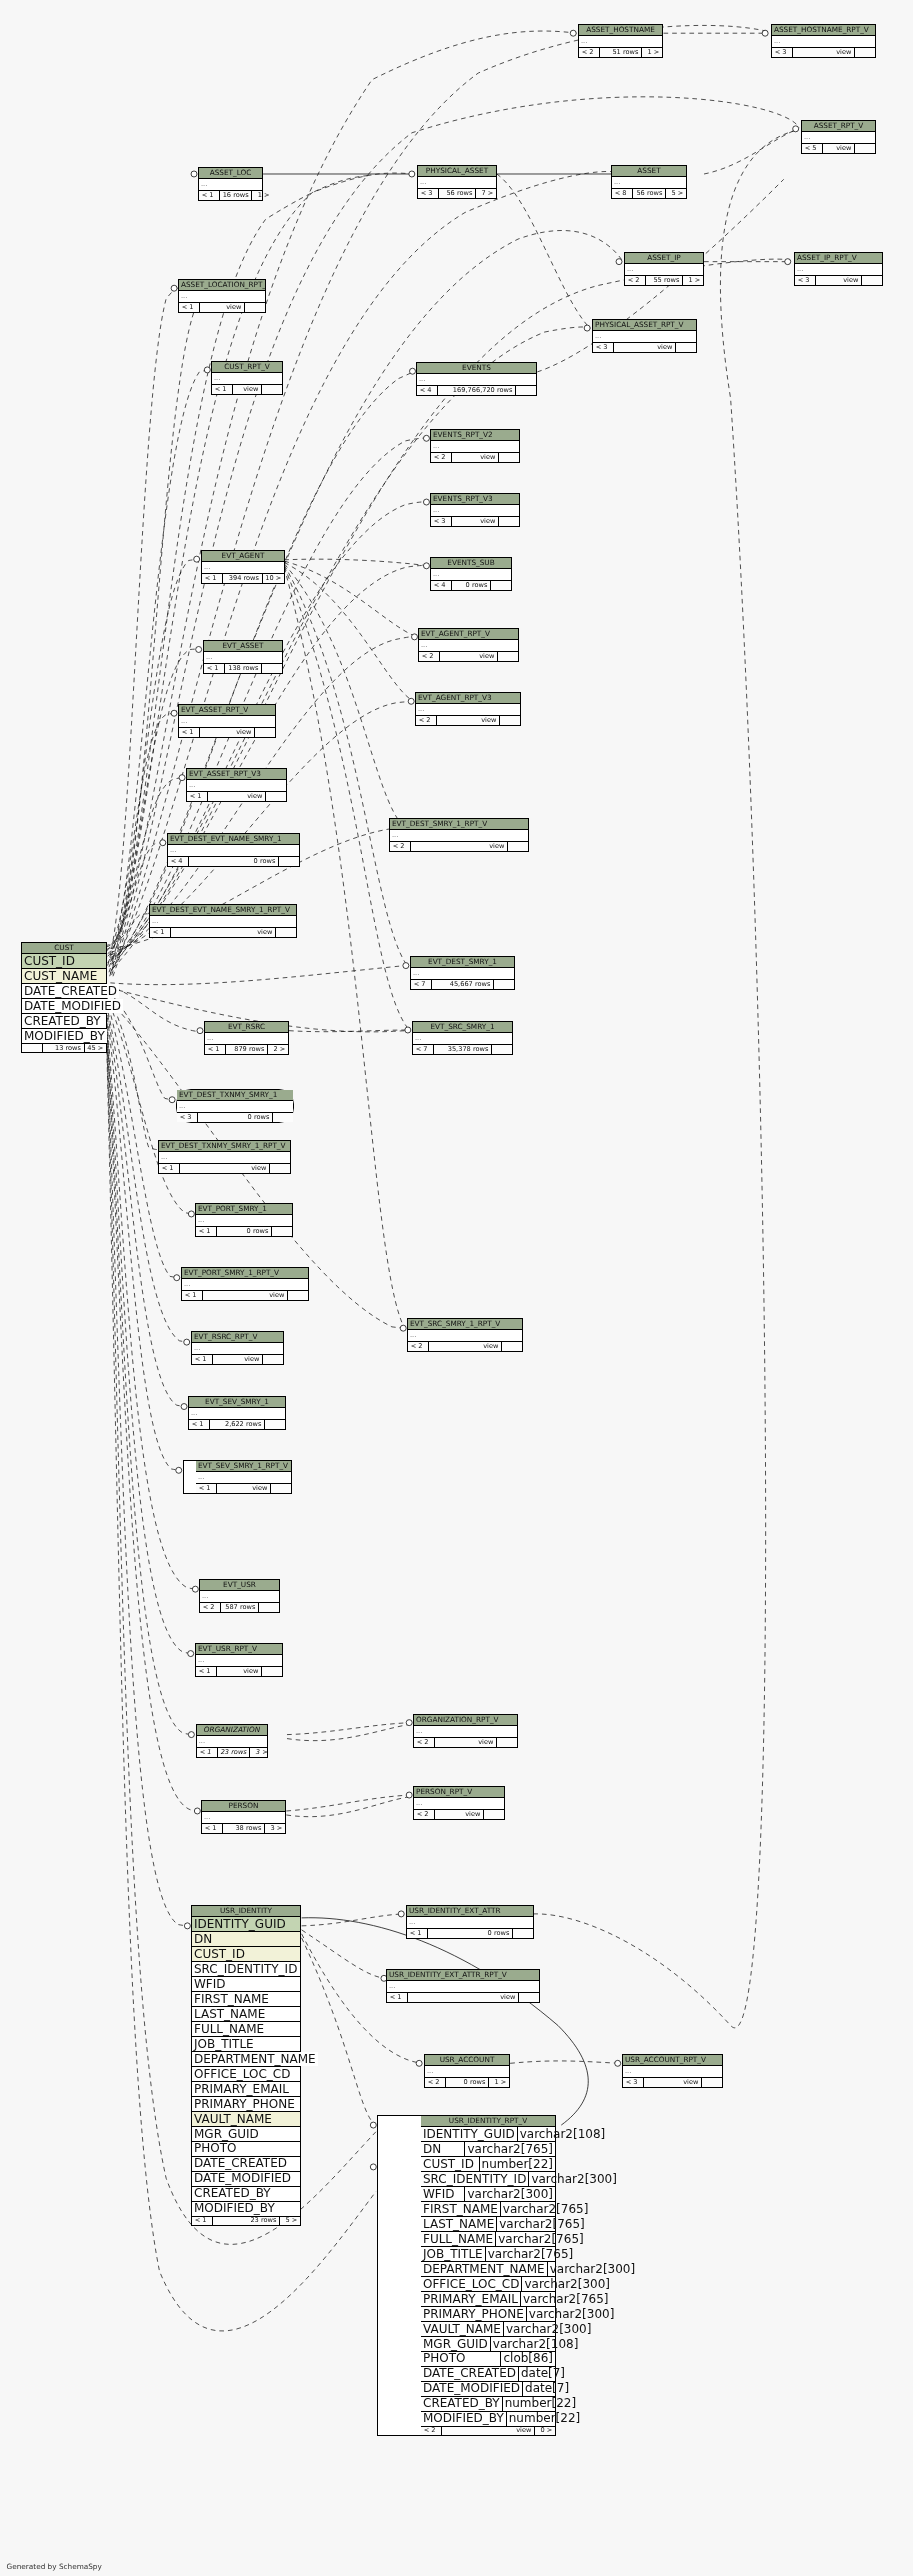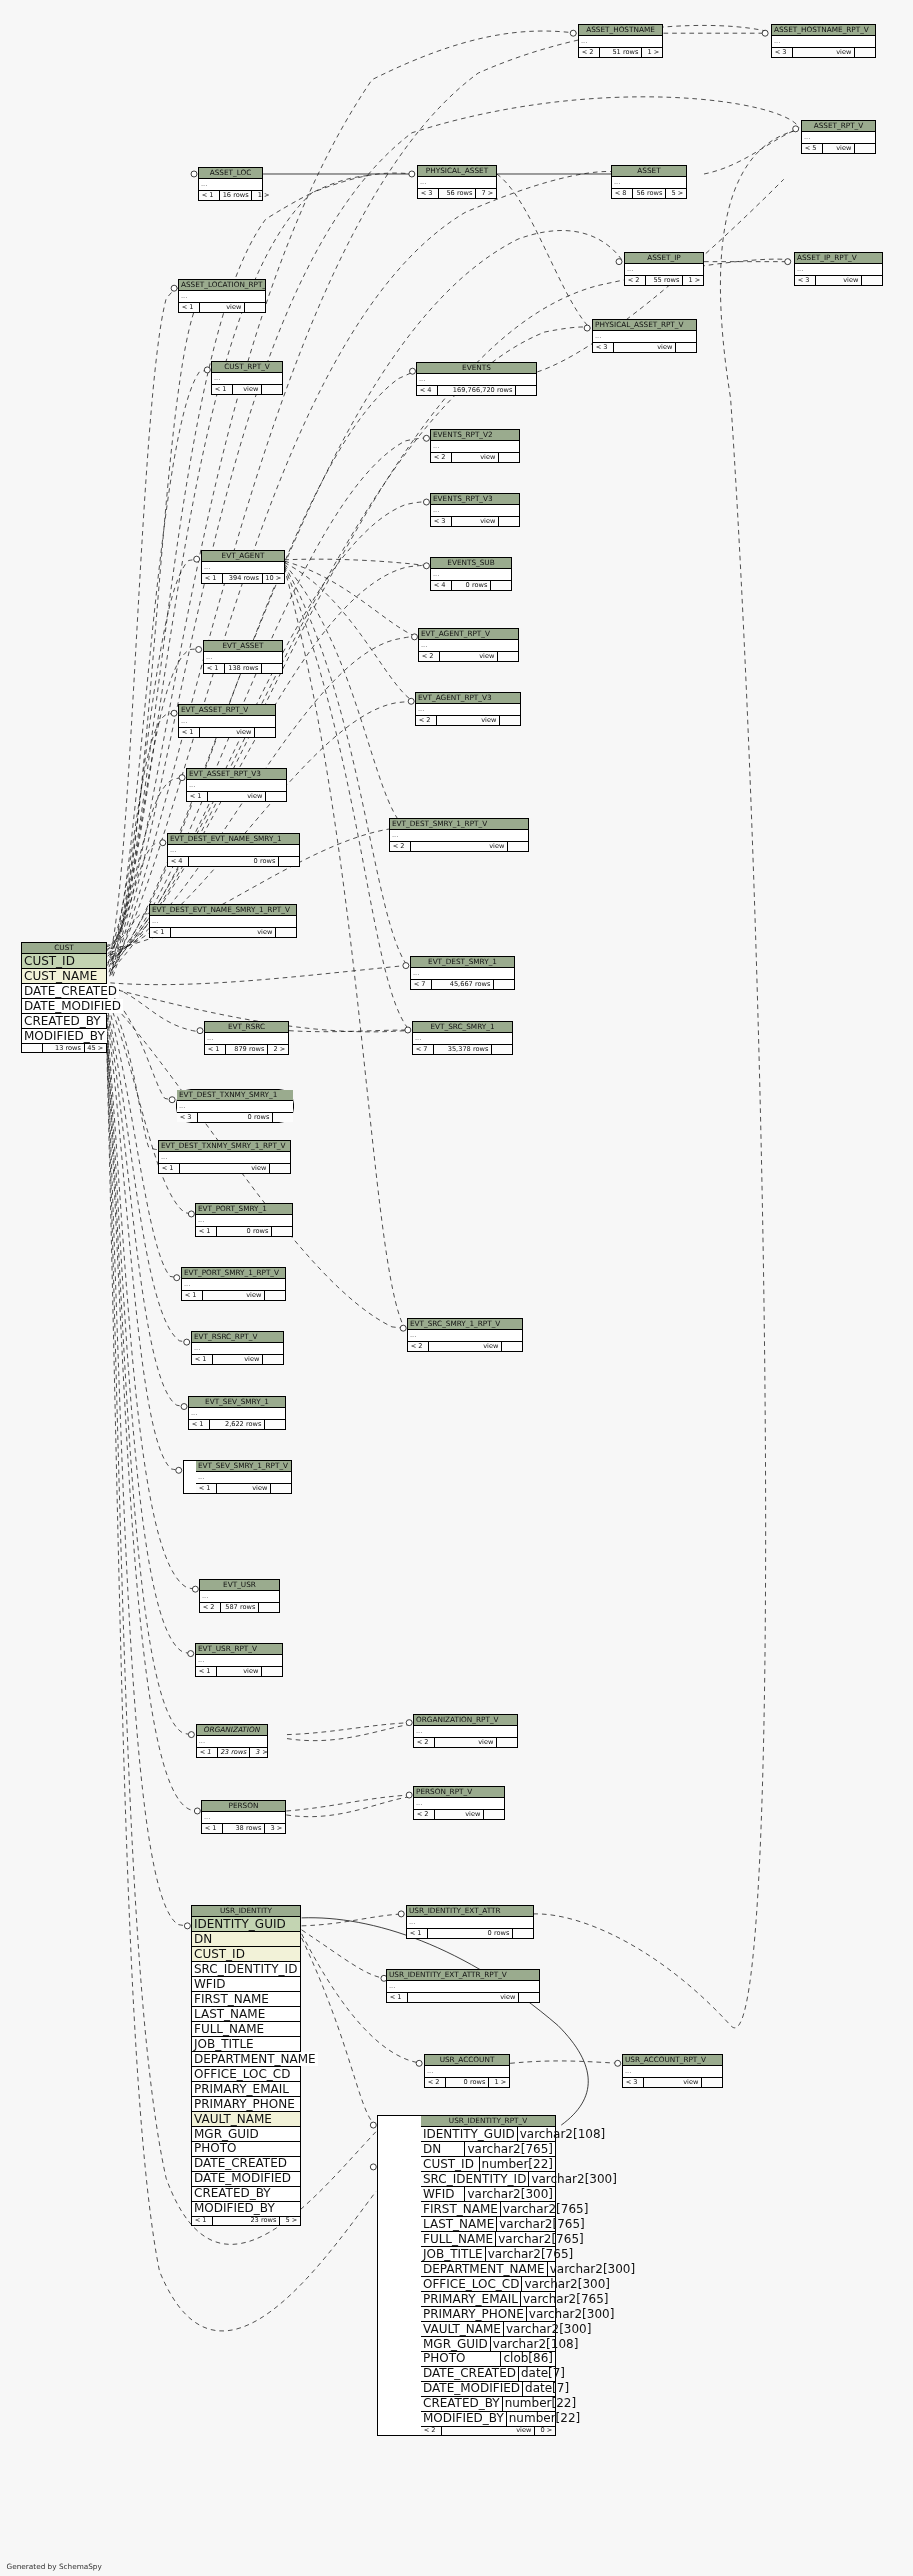--- a/index.html
+++ b/index.html
@@ -497,21 +497,21 @@
       </div>
       <div class="tbl" style="left: 195px; top: 1203px; width: 98px;">
         <div class="thead left">EVT_PORT_SMRY_1</div>
         <div class="tbody">...</div>
         <div class="tfoot">
           <div class="f1">&lt; 1</div>
           <div class="f2">0 rows</div>
           <div class="f3"></div>
         </div>
       </div>
-      <div class="tbl" style="left: 181px; top: 1267px; width: 105px;">
+      <div class="tbl" style="left: 181px; top: 1267px; width: 128px;">
         <div class="thead left">EVT_PORT_SMRY_1_RPT_V</div>
         <div class="tbody">...</div>
         <div class="tfoot">
           <div class="f1">&lt; 1</div>
           <div class="f2">view</div>
           <div class="f3"></div>
         </div>
       </div>
       <div class="tbl" style="left: 407px; top: 1318px; width: 116px;">
         <div class="thead left">EVT_SRC_SMRY_1_RPT_V</div>

